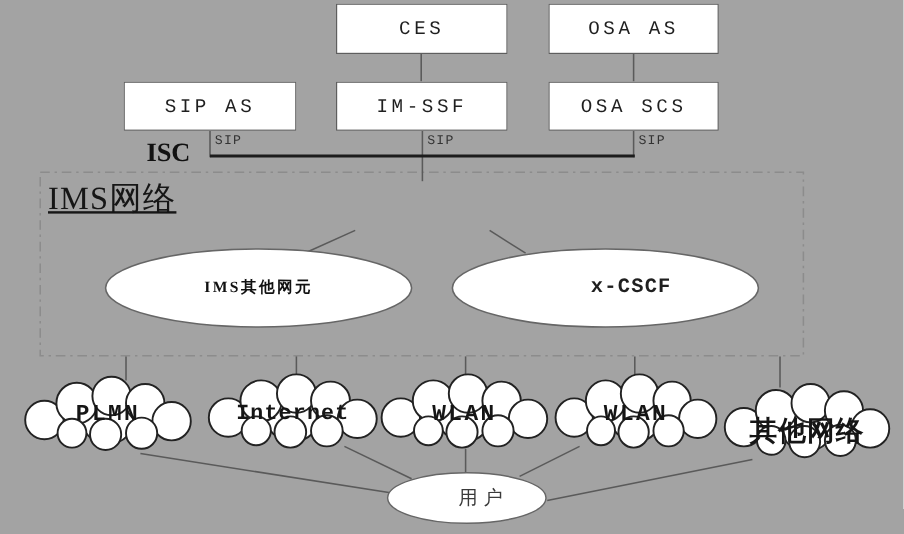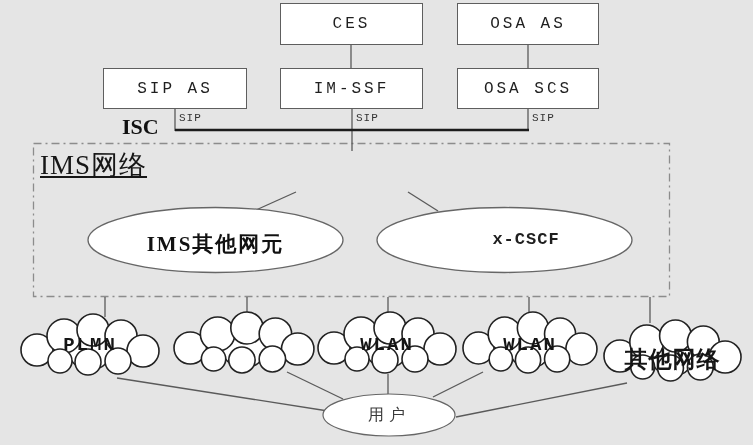--- a/index.html
+++ b/index.html
@@ -1,37 +1,37 @@
 <!DOCTYPE html>
 <html><head>
 <meta charset="utf-8">
 <style>
   html,body{margin:0;padding:0;background:#fff;}
   .stage{
     position:relative;
     width:753px;height:445px;
-    background:#e5e5e5;
+    background:#a3a3a3;
     font-family:"Liberation Mono","DejaVu Sans Mono",monospace;
     overflow:hidden;
   }
   .stage svg{position:absolute;left:0;top:0;}
   .box{
     position:absolute;
     background:#ffffff;
     border:1px solid #5e5e5e;
     display:flex;align-items:center;justify-content:center;
     font-size:16px;letter-spacing:3px;color:#1f1f1f;
     box-sizing:border-box;
   }
   .lbl{position:absolute;color:#1f1f1f;white-space:nowrap;}
   .lbl-center{text-align:center;}
   .sip{font-size:11px;letter-spacing:1px;color:#333;}
   .isc{font-family:"Liberation Serif","DejaVu Serif",serif;font-weight:bold;font-size:22px;color:#111;}
   .ims-zone-label{font-family:"Liberation Serif","DejaVu Serif",serif;font-size:27px;color:#161616;letter-spacing:1px;text-decoration:underline;}
-  .ellipse-label{font-family:"Liberation Serif","DejaVu Serif",serif;font-weight:600;font-size:21px;letter-spacing:2px;color:#111;}
+  .ellipse-label{font-family:"Liberation Serif","DejaVu Serif",serif;font-weight:600;font-size:13px;letter-spacing:2px;color:#111;}
   .xcscf-label{font-family:"Liberation Mono","DejaVu Sans Mono",monospace;font-weight:bold;font-size:17px;letter-spacing:1px;}
   .user-label{font-family:"Liberation Serif","DejaVu Serif",serif;font-weight:normal;font-size:16px;letter-spacing:5px;color:#3a3a3a;}
   .cloud-label{font-weight:bold;font-size:19px;letter-spacing:2px;color:#151515;}
   .cloud-label-cn{font-family:"Liberation Serif","DejaVu Serif",serif;font-weight:600;font-size:23px;letter-spacing:1px;color:#151515;}
 </style>
 </head>
 <body>
 
 <div class="stage">
 
@@ -94,20 +94,21 @@
 
   <div class="lbl isc" style="left:122px;top:114px;">ISC</div>
   <div class="lbl sip" style="left:179px;top:112px;">SIP</div>
   <div class="lbl sip" style="left:356px;top:112px;">SIP</div>
   <div class="lbl sip" style="left:532px;top:112px;">SIP</div>
 
   <div class="lbl ims-zone-label" style="left:40px;top:147px;">IMS网络</div>
 
   <div class="lbl lbl-center ellipse-label" style="left:88px;top:230px;width:255px;">IMS其他网元</div>
   <div class="lbl lbl-center xcscf-label" style="left:377px;top:230px;width:298px;">x-CSCF</div>
-  <div class="lbl lbl-center user-label" style="left:323px;top:405px;width:132px;">用户</div>
+  <div class="lbl lbl-center user-label" style="left:337px;top:405px;width:132px;">用户</div>
 
   <div class="lbl lbl-center cloud-label" style="left:20px;top:334px;width:140px;">PLMN</div>
+  <div class="lbl lbl-center cloud-label" style="left:173px;top:335px;width:142px;letter-spacing:1px;font-size:18px;">Internet</div>
   <div class="lbl lbl-center cloud-label" style="left:317px;top:334px;width:140px;">WLAN</div>
   <div class="lbl lbl-center cloud-label" style="left:462px;top:334px;width:136px;">WLAN</div>
   <div class="lbl lbl-center cloud-label-cn" style="left:603px;top:344px;width:139px;">其他网络</div>
 
 </div>
 
 </body></html>

